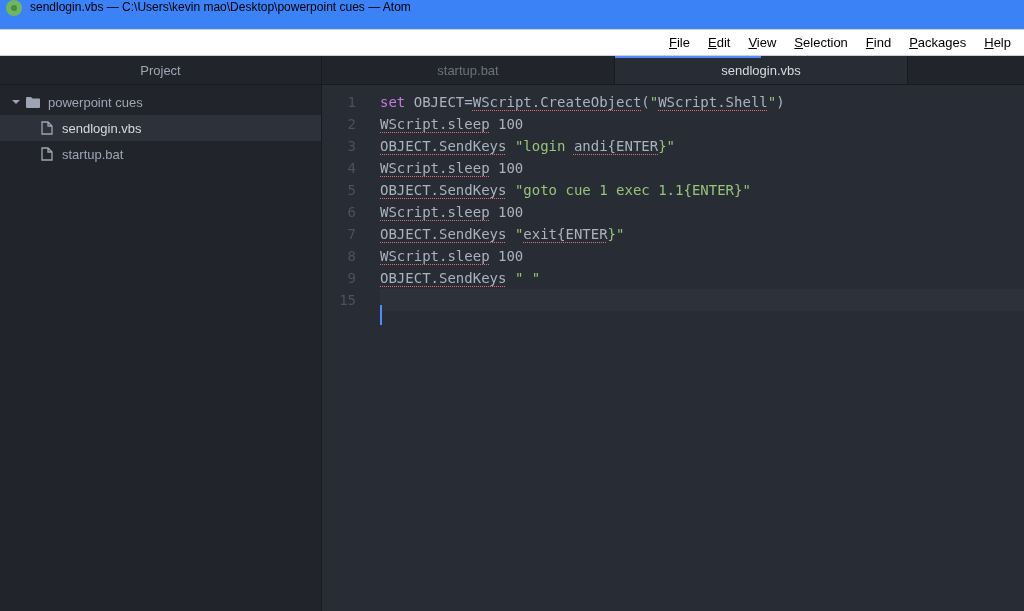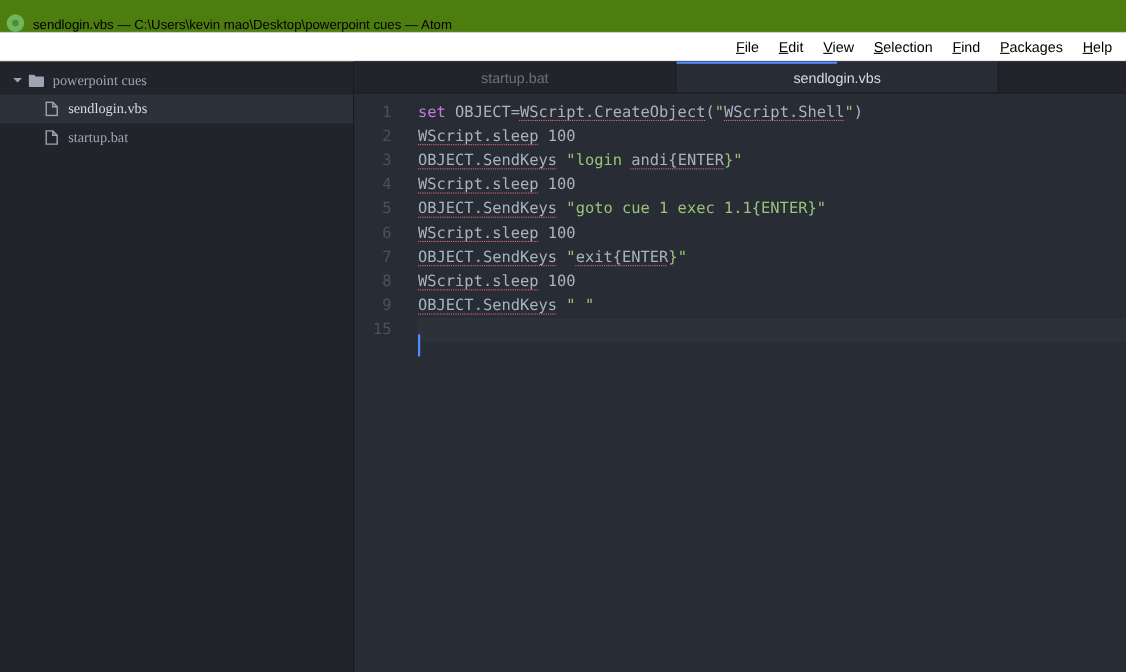--- a/index.html
+++ b/index.html
@@ -10,23 +10,23 @@
     font-size: 13px;
     background: #1d2127;
     color: #bfc7d5;
     overflow: hidden;
     display: flex;
     flex-direction: column;
   }
   
   .titlebar {
     height: 30px;
-    background: #4d7c0f;
-    display: flex;
-    align-items: flex-end;
+    background: #3b82f6;
+    display: flex;
+    align-items: flex-start;
     padding: 0 6px;
     color: #000;
     border-bottom: 1px solid #d0d0d0;
   }
   .titlebar .app-icon {
     width: 16px; height: 16px;
     border-radius: 50%;
     background: #6fb65f;
     margin-right: 8px;
     display: flex; align-items: center; justify-content: center;
@@ -84,21 +84,20 @@
   .tree {
     padding: 4px 0;
   }
   .tree-row {
     display: flex;
     align-items: center;
     height: 26px;
     padding-left: 10px;
     color: #9da5b4;
     cursor: default;
-    font-family: Liberation Serif, serif;
   }
   .tree-row.selected {
     background: #2c313a;
     color: #d7dae0;
   }
   .tree-row .chev {
     width: 12px;
     display: inline-flex;
     justify-content: center;
     margin-right: 2px;
@@ -221,20 +220,21 @@
     <div class="menu-item"><span class="accel">V</span>iew</div>
     <div class="menu-item"><span class="accel">S</span>election</div>
     <div class="menu-item"><span class="accel">F</span>ind</div>
     <div class="menu-item"><span class="accel">P</span>ackages</div>
     <div class="menu-item"><span class="accel">H</span>elp</div>
   </div>
 
 <div class="workspace">
 
   <div class="project-panel">
+    <div class="project-header">Project</div>
     <div class="tree">
       <div class="tree-row">
         <span class="chev">
           <svg width="8" height="8" viewBox="0 0 8 8">
               <path d="M0 2 L4 6 L8 2 Z" fill="#9da5b4"></path>
             </svg>
         </span>
         <span class="ico">
           <svg width="14" height="12" viewBox="0 0 14 12">
               <path class="folder-svg" d="M0 2 a1 1 0 0 1 1 -1 h4 l1.5 1.5 H13 a1 1 0 0 1 1 1 V11 a1 1 0 0 1 -1 1 H1 a1 1 0 0 1 -1 -1 Z"></path>

